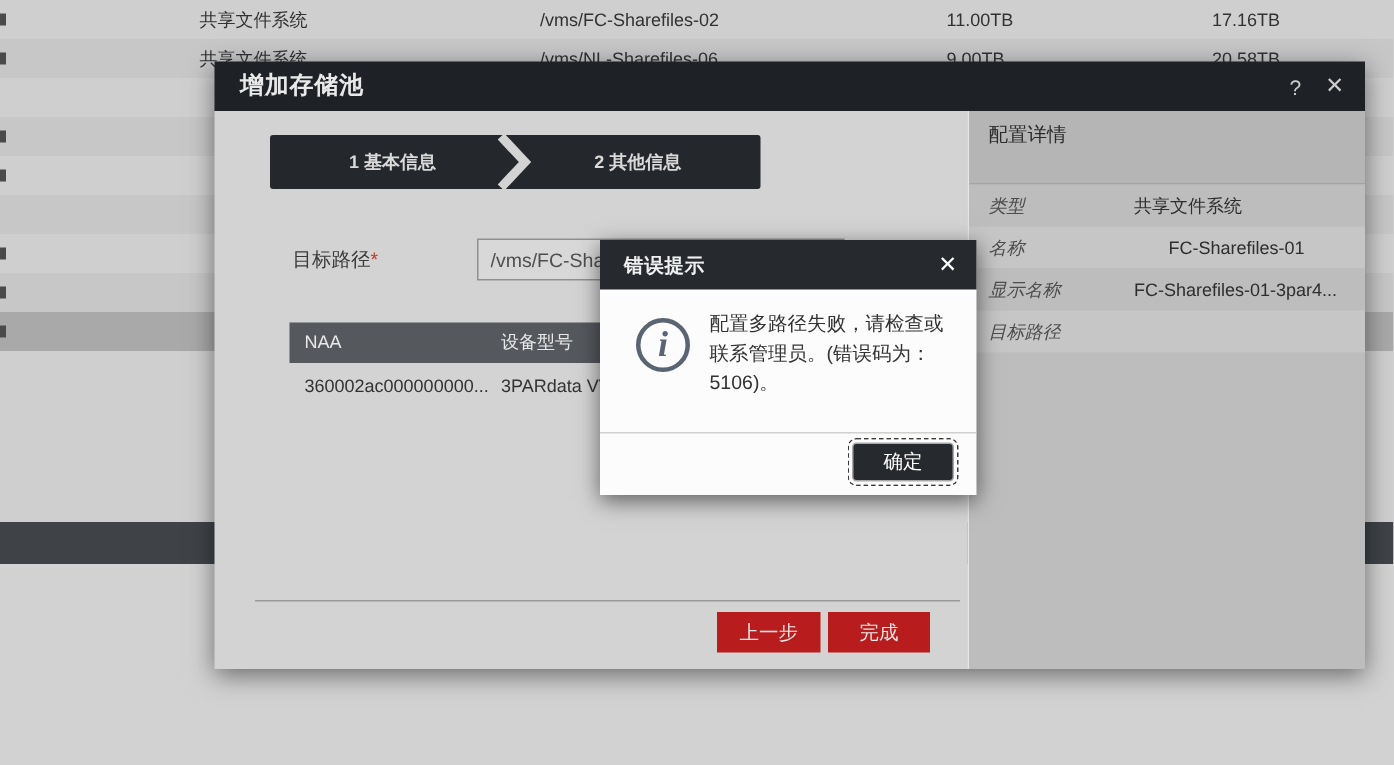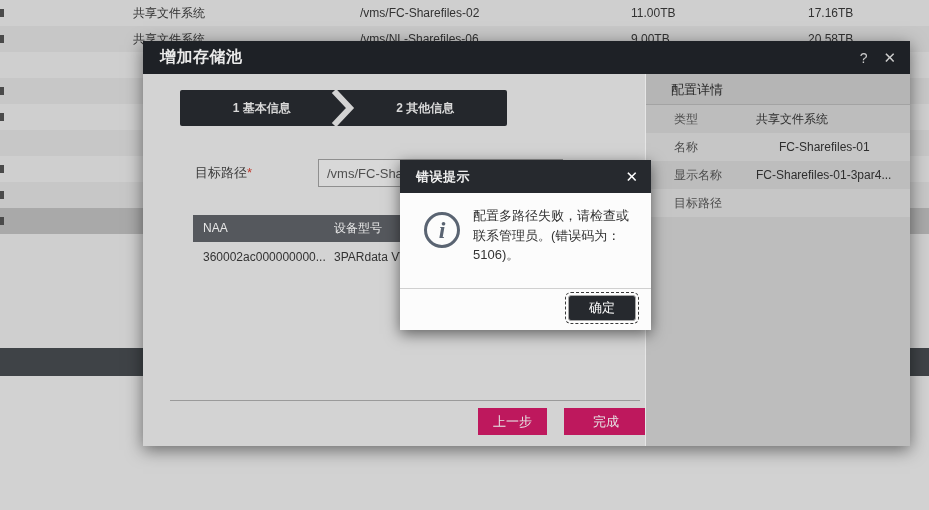--- a/index.html
+++ b/index.html
@@ -64,36 +64,36 @@
   
   .dev-table { position:absolute; left:50px; top:141px; width:447px; }
   .dev-head { display:flex; height:27px; line-height:27px; background:#55585d; color:#e8e8e8; }
   .dev-row  { display:flex; height:30px; line-height:30px; color:#333333; }
   .dev-col1 { width:137px; padding-left:10px; }
   .dev-col2 { flex:1; padding-left:4px; }
 
   
   .footer-divider { position:absolute; left:27px; top:326px; width:470px; height:1px; background:#9a9a9a; }
   .btn-dark {
-    position:absolute; top:334px; height:27px; background:#be185d; color:#e6e6e6;
+    position:absolute; top:334px; height:27px; background:#b91c1c; color:#e6e6e6;
     border:none; font-size:13px; cursor:pointer; text-align:center;
     font-family:"Liberation Sans","DejaVu Sans",sans-serif;
   }
   .btn-prev { left:335px; width:69px; }
-  .btn-finish { left:409px; width:84px;margin-left:12px; }
+  .btn-finish { left:409px; width:68px; }
 
   
   .details-header {
-    height:31px; line-height:31px; padding-left:25px; background:#b5b5b5;
+    height:49px; line-height:31px; padding-left:13px; background:#b5b5b5;
     border-bottom:1px solid #a3a3a3; font-size:13px; color:#2b2b2b;
   }
   .details-row { display:flex; height:28px; line-height:28px; font-size:12px; }
   .details-row.odd  { background:#bdbdbd; }
   .details-row.even { background:#c6c6c6;gap:23px; }
-  .details-label { width:110px; padding-left:28px; color:#4d4d4d; }
+  .details-label { width:110px; padding-left:13px; color:#4d4d4d;font-style:italic; }
   .details-value { flex:1; color:#2e2e2e; white-space:nowrap; overflow:hidden; }
 
   
   .error-dialog {
     position:absolute; left:400px; top:160px; width:251px; height:170px;
     background:#fcfcfc; box-shadow:0 4px 14px rgba(0,0,0,.55);
   }
   .err-titlebar {
     position:absolute; left:0; top:0; width:251px; height:33px;
     background:#26292e; color:#f0f0f0; display:flex; align-items:center;

